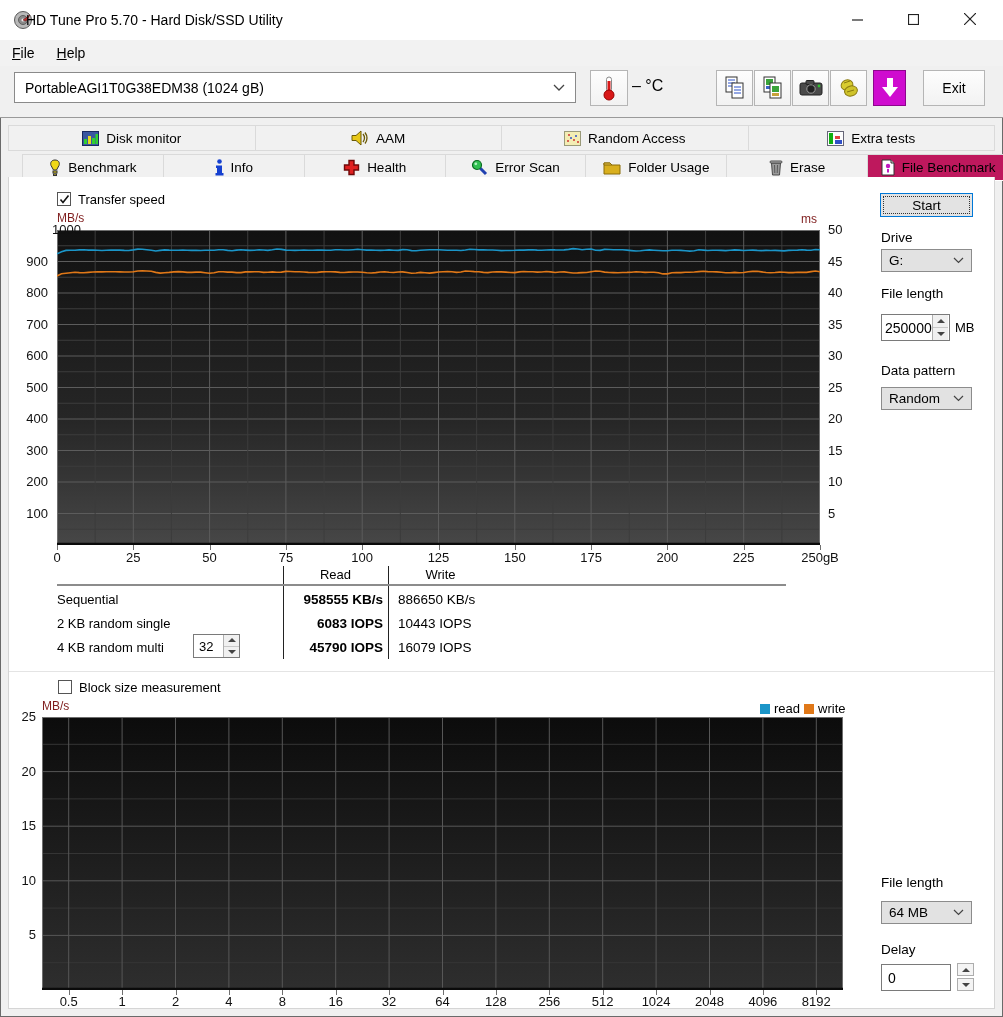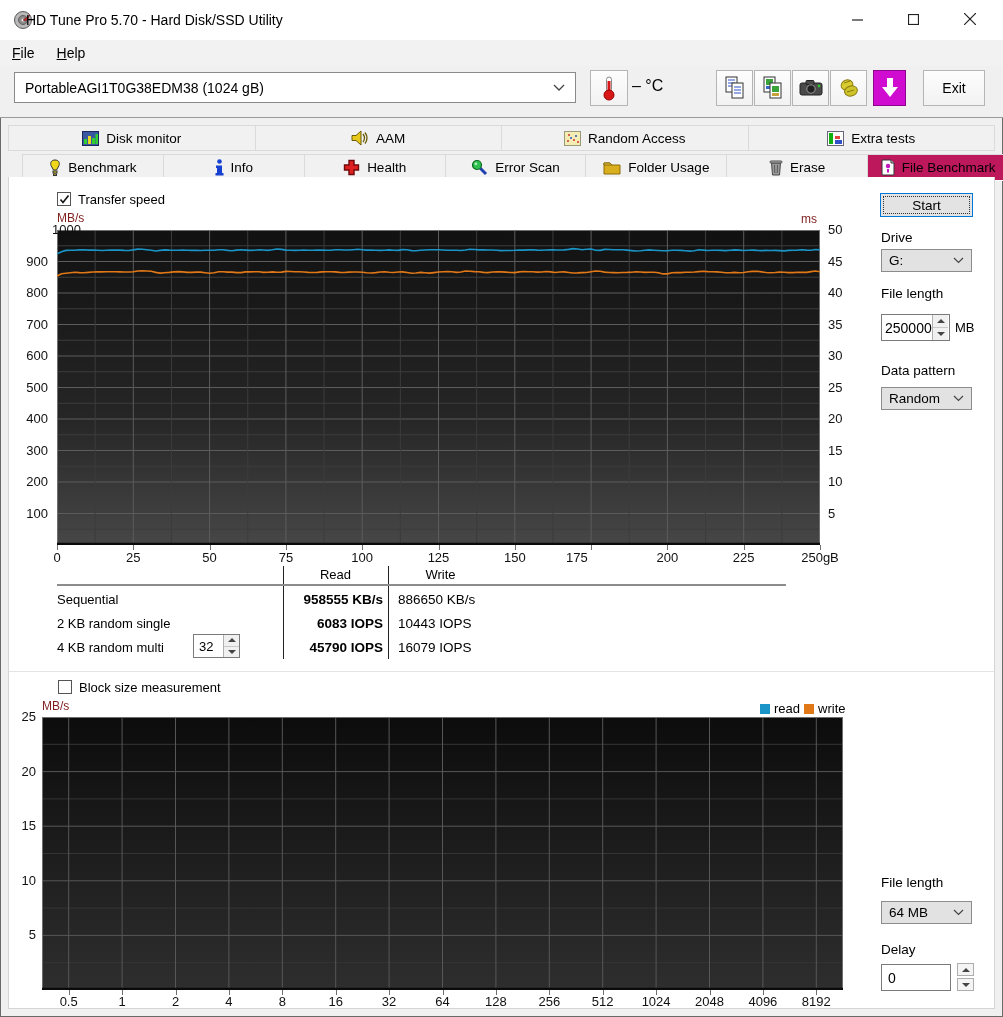--- a/index.html
+++ b/index.html
@@ -529,21 +529,21 @@
 <div class="tick-label" style="left: 184.6px; top: 550px; width: 50px; text-align: center;">50</div>
 <div class="tick-mark" style="left: 209.6px; top: 545px; width: 1px; height: 5px;"></div>
 <div class="tick-label" style="left: 260.9px; top: 550px; width: 50px; text-align: center;">75</div>
 <div class="tick-mark" style="left: 285.9px; top: 545px; width: 1px; height: 5px;"></div>
 <div class="tick-label" style="left: 337.2px; top: 550px; width: 50px; text-align: center;">100</div>
 <div class="tick-mark" style="left: 362.2px; top: 545px; width: 1px; height: 5px;"></div>
 <div class="tick-label" style="left: 413.5px; top: 550px; width: 50px; text-align: center;">125</div>
 <div class="tick-mark" style="left: 438.5px; top: 545px; width: 1px; height: 5px;"></div>
 <div class="tick-label" style="left: 489.8px; top: 550px; width: 50px; text-align: center;">150</div>
 <div class="tick-mark" style="left: 514.8px; top: 545px; width: 1px; height: 5px;"></div>
-<div class="tick-label" style="left: 566.1px; top: 550px; width: 50px; text-align: left;">175</div>
+<div class="tick-label" style="left: 566.1px; top: 550px; width: 50px; text-align: center;">175</div>
 <div class="tick-mark" style="left: 591.1px; top: 545px; width: 1px; height: 5px;"></div>
 <div class="tick-label" style="left: 642.4px; top: 550px; width: 50px; text-align: center;">200</div>
 <div class="tick-mark" style="left: 667.4px; top: 545px; width: 1px; height: 5px;"></div>
 <div class="tick-label" style="left: 718.7px; top: 550px; width: 50px; text-align: center;">225</div>
 <div class="tick-mark" style="left: 743.7px; top: 545px; width: 1px; height: 5px;"></div>
 <div class="tick-label" style="left: 795px; top: 550px; width: 50px; text-align: center;">250gB</div>
 <div class="tick-mark" style="left: 820px; top: 545px; width: 1px; height: 5px;"></div>
 <div class="tick-label" style="left: 8px; top: 927.4px; width: 28px; text-align: right;">5</div>
 <div class="tick-label" style="left: 8px; top: 872.8px; width: 28px; text-align: right;">10</div>
 <div class="tick-label" style="left: 8px; top: 818.2px; width: 28px; text-align: right;">15</div>

